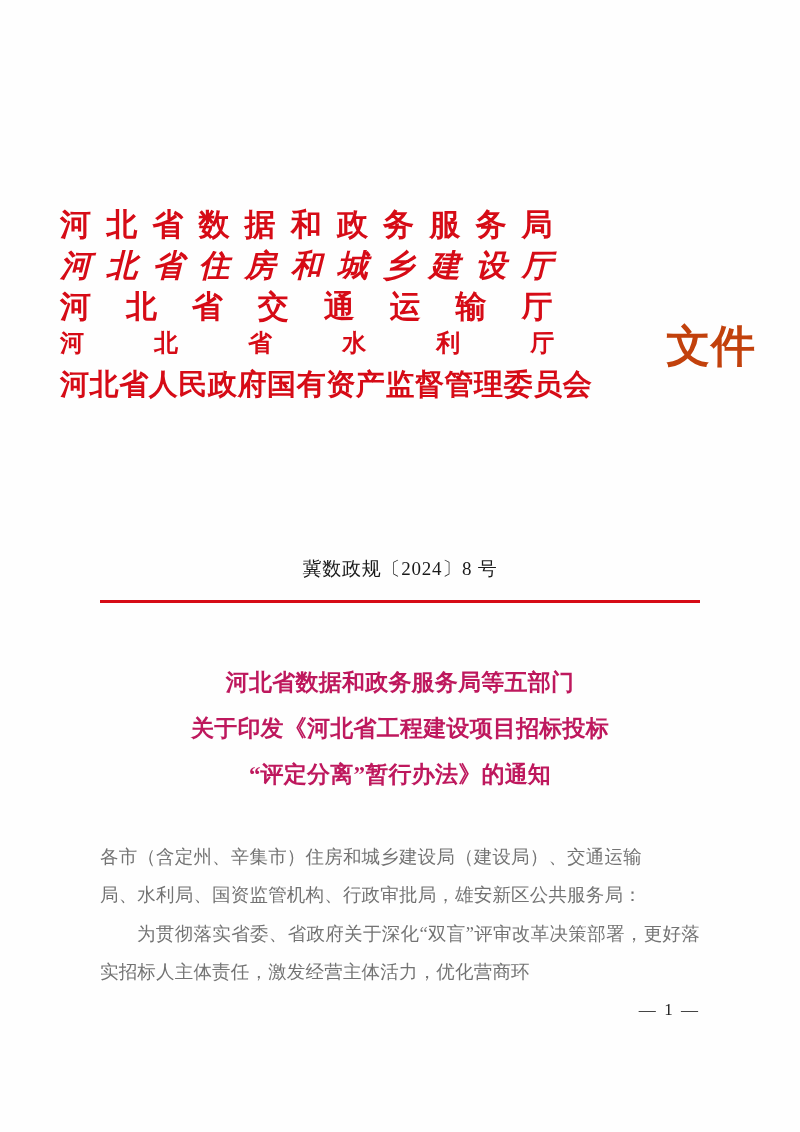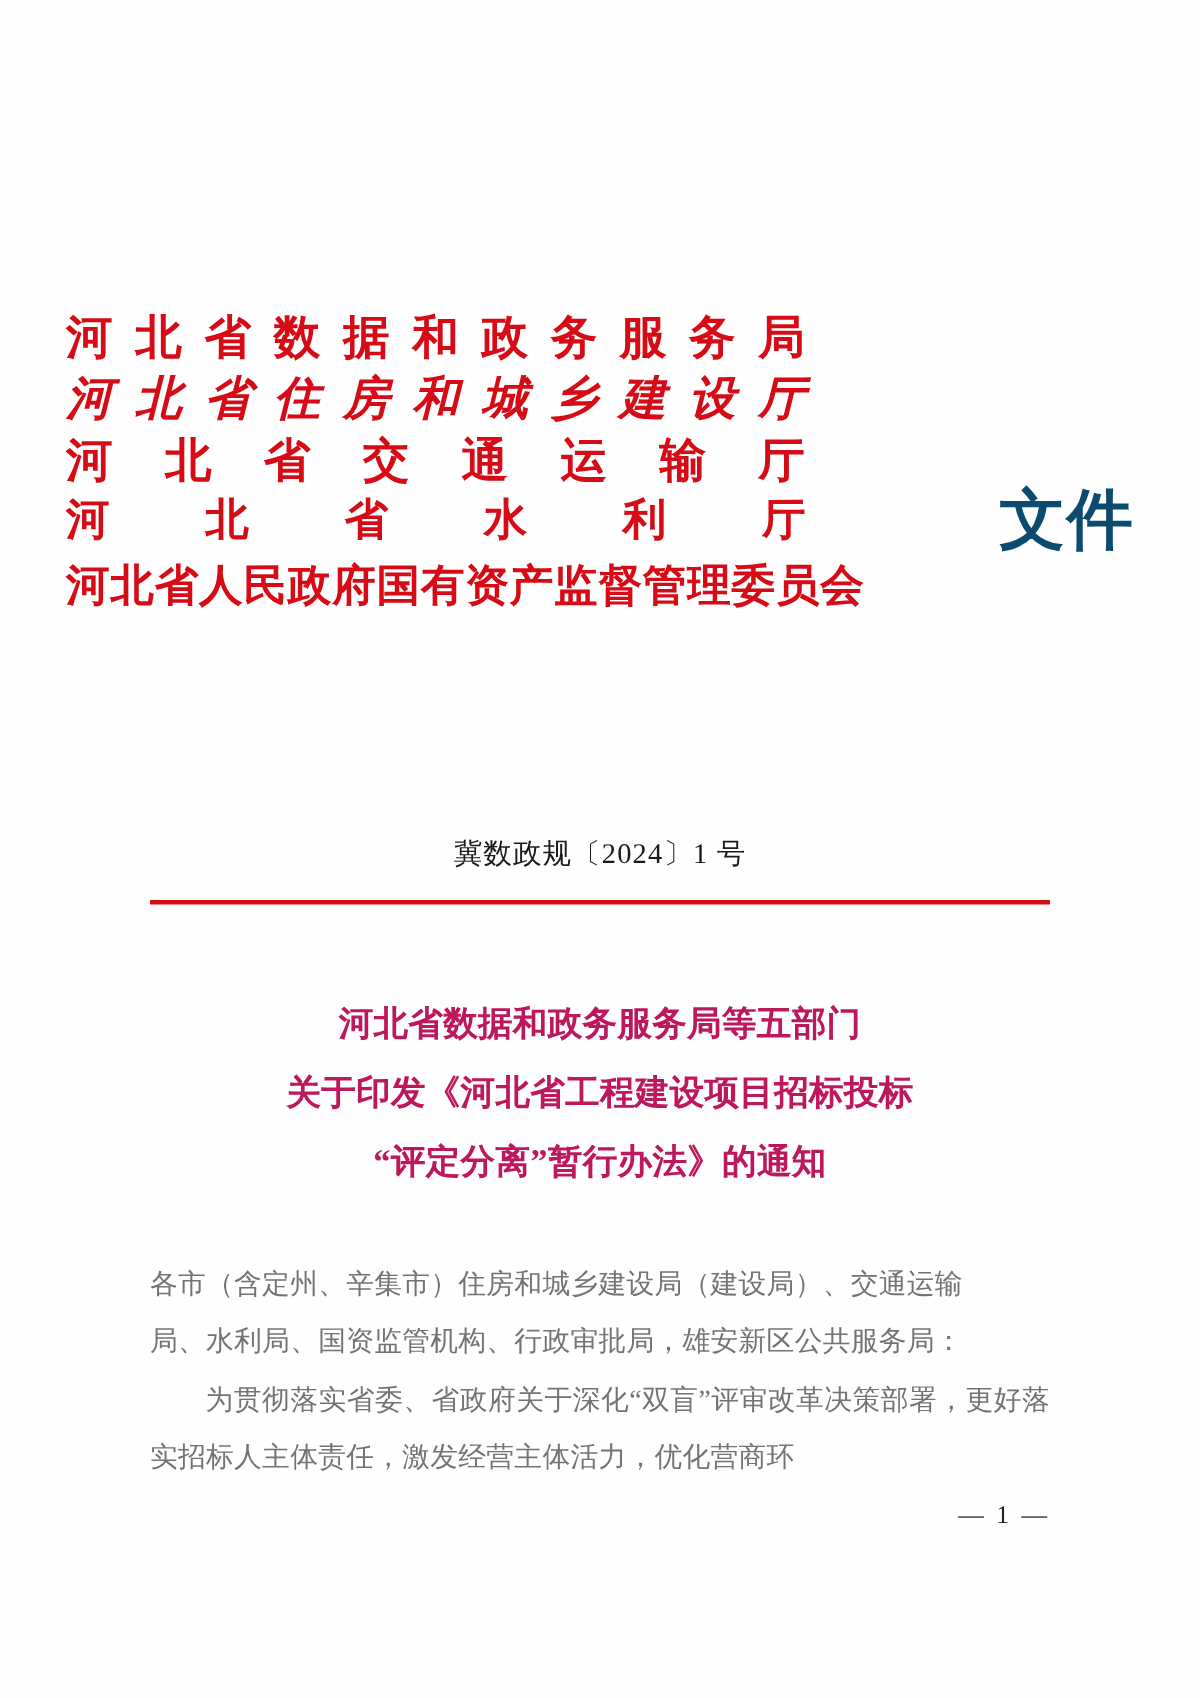--- a/index.html
+++ b/index.html
@@ -18,21 +18,21 @@
 
   .page {
     position: absolute;
     inset: 0;
     background: #fefefe;
   }
 
   
   .letterhead {
     position: absolute;
-    left: 0;
+    left: 16px;
     right: 0;
     top: 205px;
     padding: 0 44px;
   }
 
   .lh-rows {
     position: relative;
   }
 
   .lh-line {
@@ -45,34 +45,34 @@
     text-align-last: justify;
     line-height: 1.32;
     font-size: 31px;
     white-space: nowrap;
     width: 500px;
   }
 
   .lh-line.l1 { font-size: 31px; letter-spacing: 0.24em; }
   .lh-line.l2 { font-size: 31px; letter-spacing: 0.24em; font-style: italic; }
   .lh-line.l3 { font-size: 31px; letter-spacing: 0.24em; }
-  .lh-line.l4 { font-size: 29px; letter-spacing: 0.24em; }
+  .lh-line.l4 { font-size: 24px; letter-spacing: 0.24em; }
   .lh-line.l5 {
     font-size: 29px;
     letter-spacing: 0.02em;
     text-align-last: left;
     width: 500px;
     margin-top: 6px;
   }
 
   .lh-doc-word {
     position: absolute;
     right: 0px;
     top: 120px;
-    color: #0c4a6e;
+    color: #c2410c;
     font-family: "Liberation Serif", "DejaVu Serif", serif;
     font-weight: bold;
     font-size: 44px;
     letter-spacing: 0.02em;
     line-height: 1;
   }
 
   
   .docnum {
     position: absolute;
@@ -144,21 +144,21 @@
     <div class="lh-rows">
       <span class="lh-line l1">河北省数据和政务服务局</span>
       <span class="lh-line l2">河北省住房和城乡建设厅</span>
       <span class="lh-line l3">河北省交通运输厅</span>
       <span class="lh-line l4">河北省水利厅</span>
       <span class="lh-line l5">河北省人民政府国有资产监督管理委员会</span>
       <span class="lh-doc-word">文件</span>
     </div>
   </div>
 
-  <div class="docnum">冀数政规〔2024〕1 号</div>
+  <div class="docnum">冀数政规〔2024〕8 号</div>
 
   <div class="red-rule"></div>
 
   <div class="title">
     <span class="tline">河北省数据和政务服务局等五部门</span>
     <span class="tline">关于印发《河北省工程建设项目招标投标</span>
     <span class="tline">“评定分离”暂行办法》的通知</span>
   </div>
 
   <div class="body-text">

